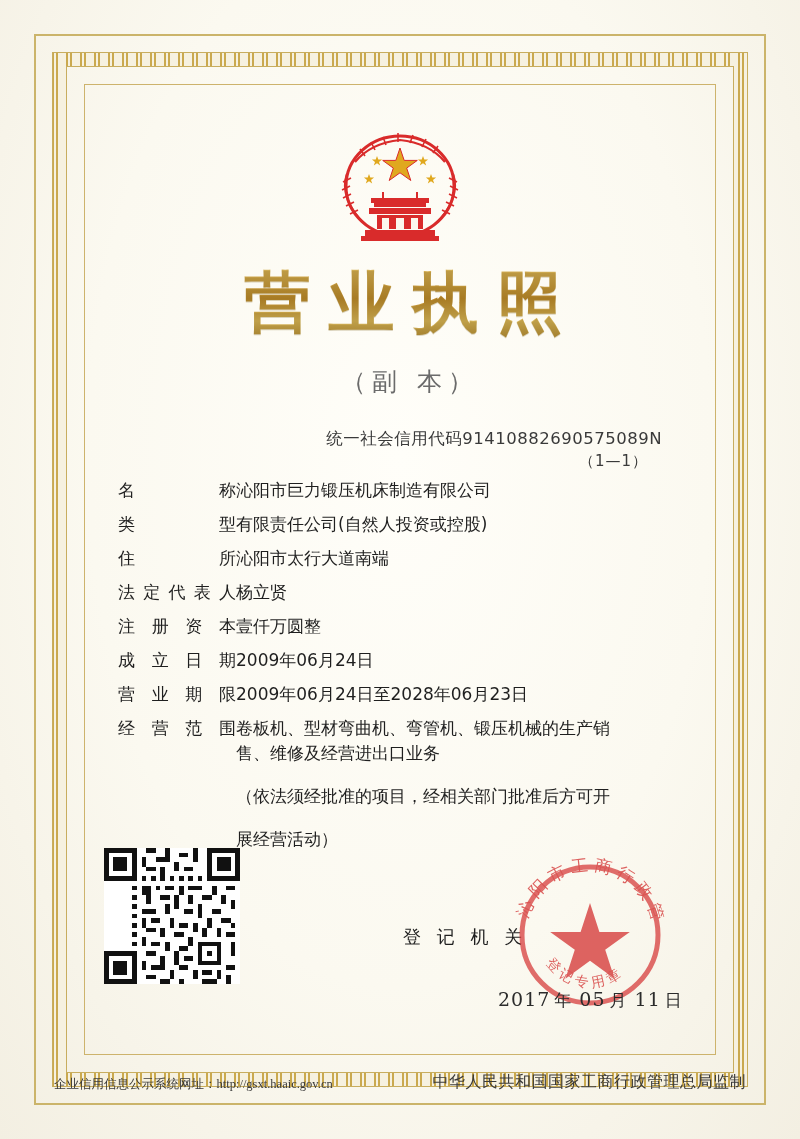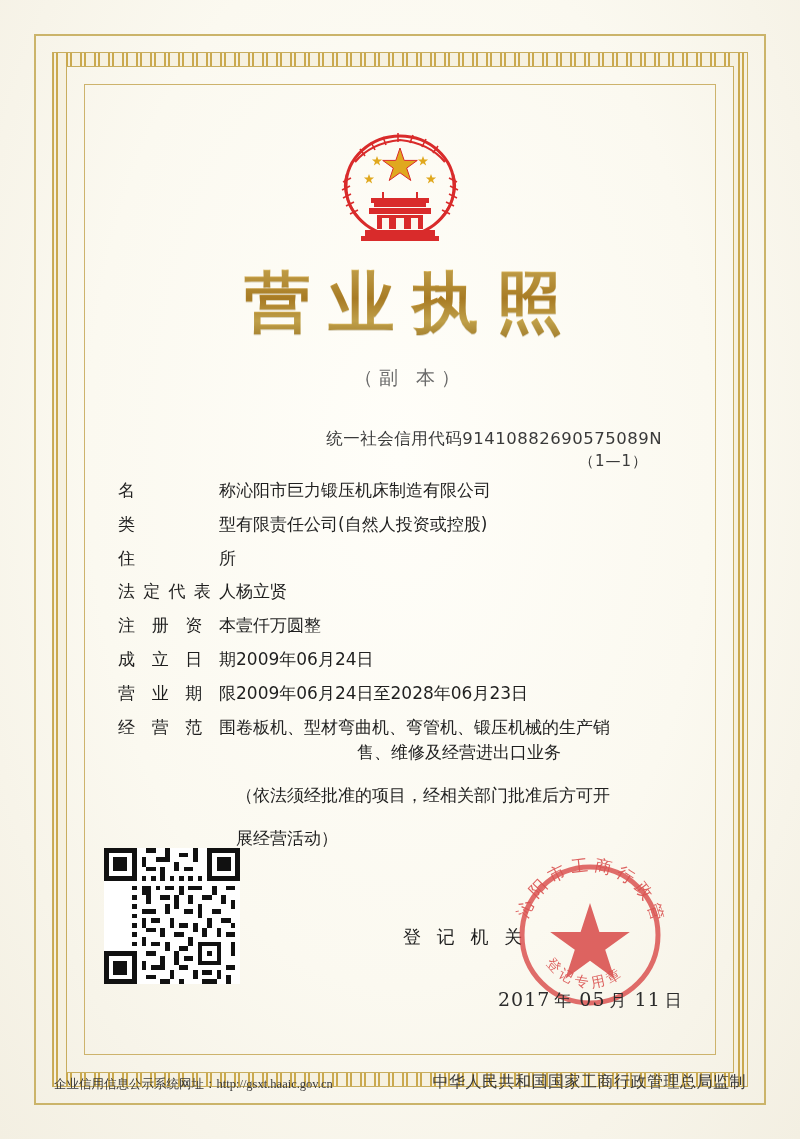--- a/index.html
+++ b/index.html
@@ -61,21 +61,21 @@
     background:linear-gradient(180deg,#e3c46a 0%,#b8862a 45%,#d8b75c 70%,#9c7220 100%);
     -webkit-background-clip:text;background-clip:text;
     -webkit-text-fill-color:transparent;
     text-shadow:0 1px 0 rgba(120,90,20,.25);
     padding-left:7px;
   }
   .subtitle{
     position:absolute;top:365px;left:0;right:0;
     text-align:center;
     font-family:"DejaVu Sans", sans-serif;
-    font-size:19px;
+    font-size:25px;
     letter-spacing:6px;
     color:#6b6b6b;
     padding-left:20px;
   }
 
   
   .credit-line{
     position:absolute;top:428px;right:138px;
     font-family:"DejaVu Sans", sans-serif;
     font-size:16.5px;color:#3a3a3a;letter-spacing:.5px;
@@ -101,21 +101,21 @@
     padding-top:1px;
   }
   .row-label span{display:inline-block;}
   .row-value{
     flex:1;
     font-family:"DejaVu Sans", sans-serif;
     font-size:17px;color:#1f1f1f;
     line-height:25px;
     word-break:break-all;
   }
-  .row-value .l2{display:block;text-align:center;}
+  .row-value .l2{display:block;}
   .row-value .l3{display:block;text-indent:0;margin-top:18px;}
 
   
   .qr{
     position:absolute;left:104px;top:848px;
     width:136px;height:136px;
     background:#fff;
   }
 
   
@@ -231,20 +231,21 @@
         <span>型</span>
       </div>
       <div class="row-value">有限责任公司(自然人投资或控股)</div>
     </div>
 
     <div class="row">
       <div class="row-label">
         <span>住</span>
         <span>所</span>
       </div>
+      <div class="row-value">沁阳市太行大道南端</div>
     </div>
 
     <div class="row">
       <div class="row-label">
         <span>法</span>
         <span>定</span>
         <span>代</span>
         <span>表</span>
         <span>人</span>
       </div>

